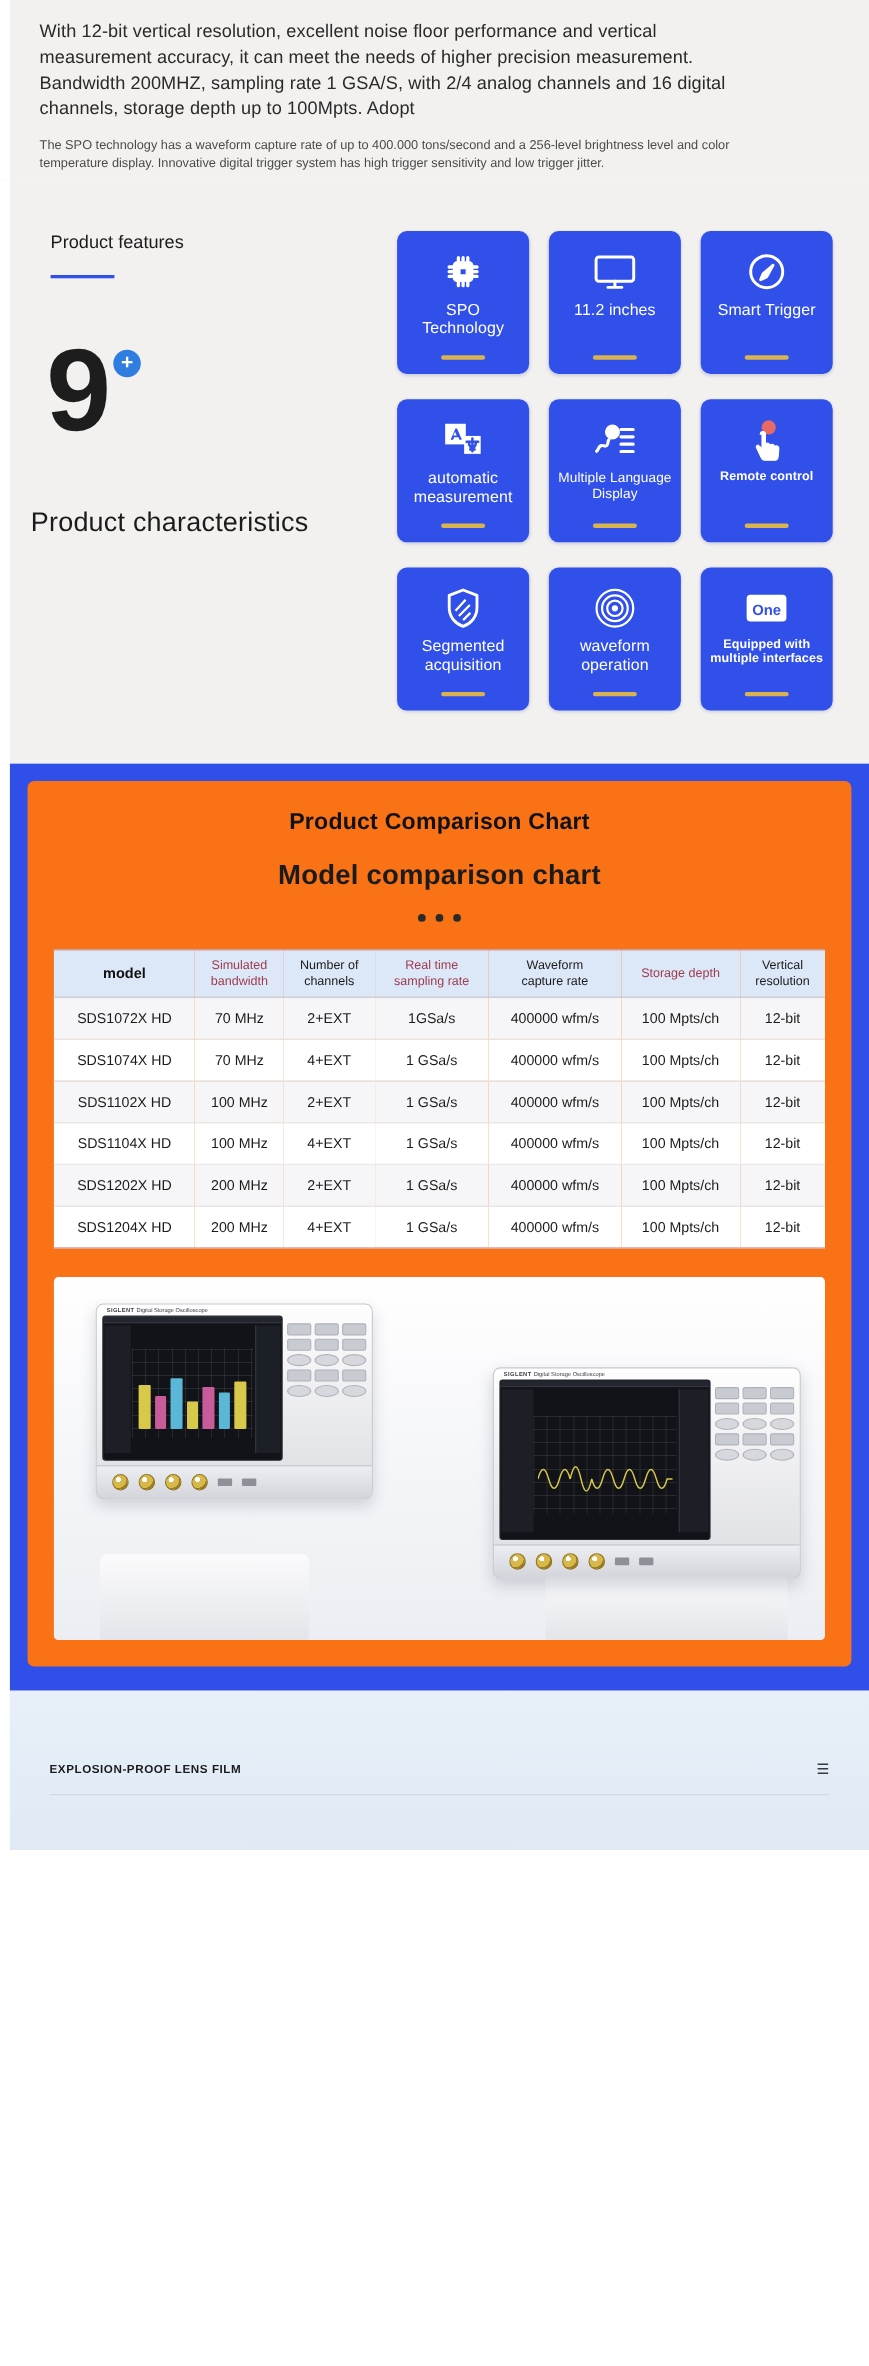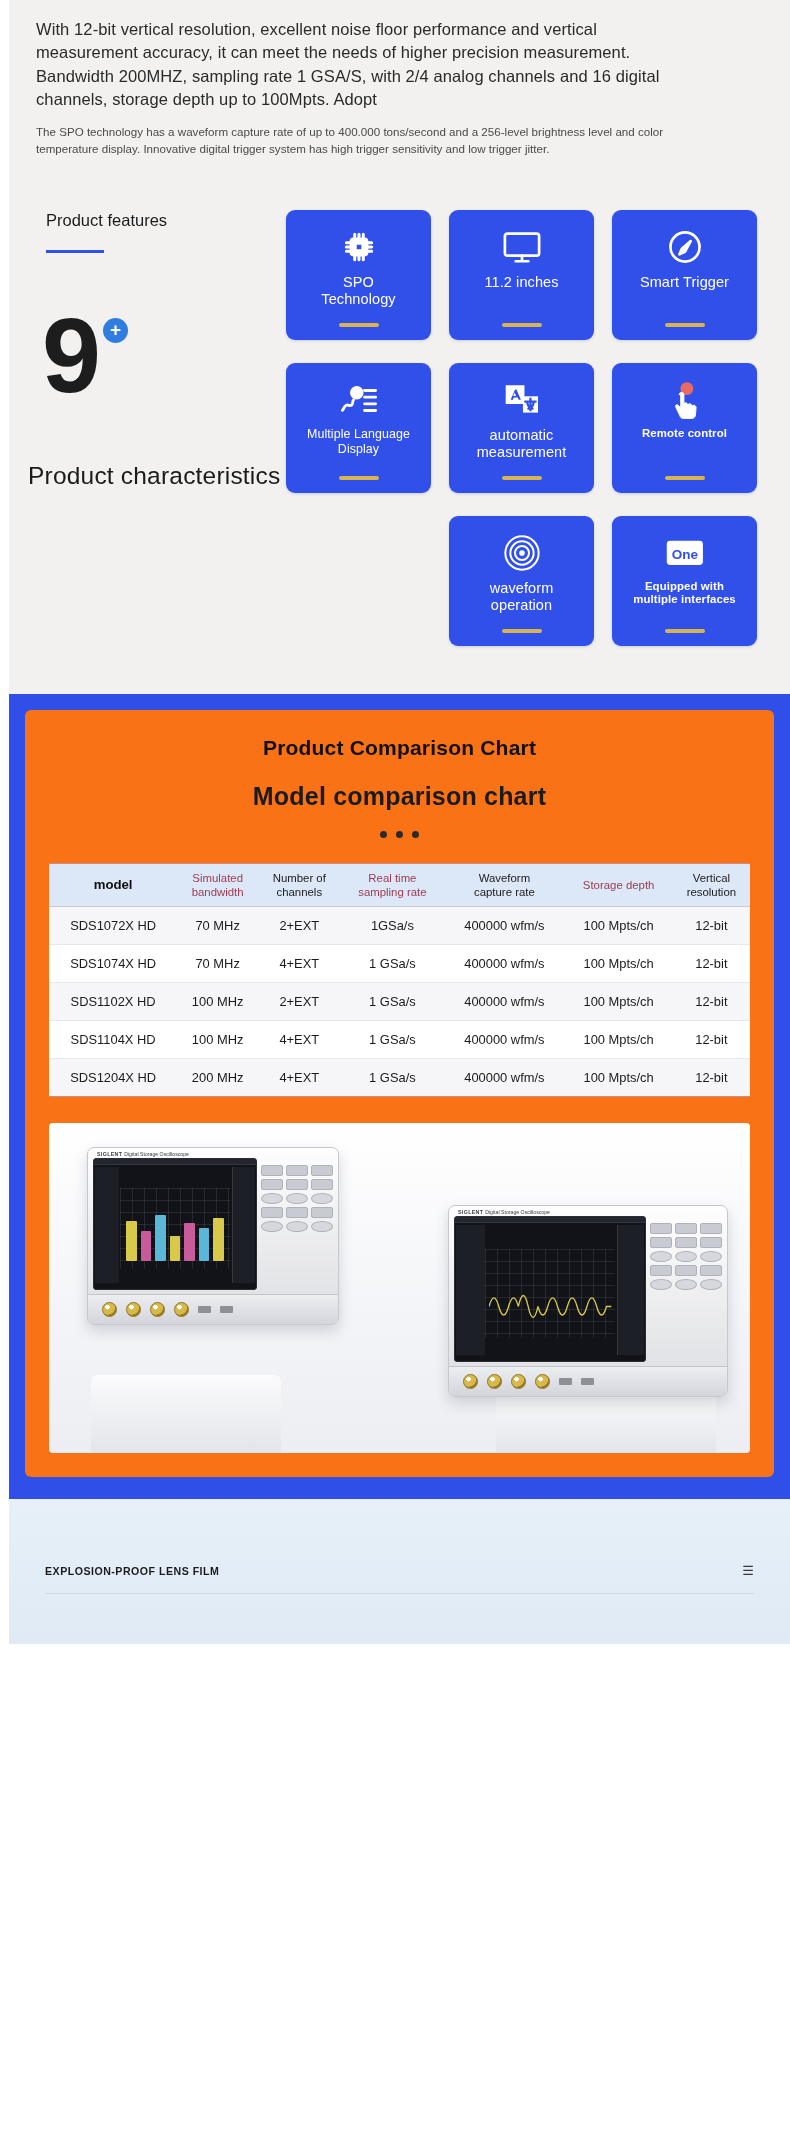--- a/index.html
+++ b/index.html
@@ -53,21 +53,21 @@
     display: flex;
     justify-content: flex-end;
     align-items: flex-start;
     gap: 18px;
     padding-right: 33px;
     position: relative;
   }
   .feat-row + .feat-row { margin-top: 23px; }
 
   .card {
-    width: 145px;
+    width: 120px;
     height: 130px;
     background: #3150ea;
     border-radius: 9px;
     display: flex;
     flex-direction: column;
     align-items: center;
     justify-content: flex-start;
     padding: 14px 8px 12px 8px;
     color: #fff;
     text-align: center;
@@ -372,57 +372,67 @@
           </svg>
         </span>
         <span class="lbl">Smart Trigger</span>
         <span class="underline"></span>
       </div>
     </div>
 
     <div class="feat-row">
       <div class="card">
         <span class="ico">
-          <svg width="42" height="38" viewBox="0 0 26 24" fill="none" stroke="#fff" stroke-width="1.8" stroke-linecap="round">
-            <circle cx="11.6" cy="7.4" r="3.4" fill="#fff"></circle>
-            <path d="M2.5 18.5c1.3-1.1 1-2.6 2.4-3.2 1.4-.6 2.2.8 3.4-.1 1.1-.9.3-2.4 1.3-3.4"></path>
-            <path d="M16.5 6h7M16.5 10.2h7M16.5 14.4h7M16.5 18.6h7"></path>
-          </svg>
-        </span>
-        <span class="lbl sm">Multiple Language<br>Display</span>
-        <span class="underline"></span>
-      </div>
-
-      <div class="card">
-        <span class="ico">
           <svg width="40" height="38" viewBox="0 0 26 24" fill="none">
             <path d="M2.4 2.4h12.2v12.2H2.4z" fill="#fff"></path>
             <path d="M8.5 5.2 5.6 11.8h1.5l.55-1.4h2.6l.55 1.4h1.5L9.4 5.2z" fill="#3150ea"></path>
             <path d="M8.2 7.1 9.2 9.4H7.2z" fill="#fff"></path>
             <path d="M13.6 9.6h9.8v10.6h-9.8z" fill="#fff"></path>
             <path d="M18.5 11.1v7.6M15.1 13h6.8M16.4 13c0 2.2 1.5 4 3.4 4.6M20.6 13c0 2.2-1.5 4-3.4 4.6" stroke="#3150ea" stroke-width="1.5" stroke-linecap="round"></path>
           </svg>
         </span>
         <span class="lbl">automatic<br>measurement</span>
         <span class="underline"></span>
       </div>
 
       <div class="card">
         <span class="ico">
+          <svg width="42" height="38" viewBox="0 0 26 24" fill="none" stroke="#fff" stroke-width="1.8" stroke-linecap="round">
+            <circle cx="11.6" cy="7.4" r="3.4" fill="#fff"></circle>
+            <path d="M2.5 18.5c1.3-1.1 1-2.6 2.4-3.2 1.4-.6 2.2.8 3.4-.1 1.1-.9.3-2.4 1.3-3.4"></path>
+            <path d="M16.5 6h7M16.5 10.2h7M16.5 14.4h7M16.5 18.6h7"></path>
+          </svg>
+        </span>
+        <span class="lbl sm">Multiple Language<br>Display</span>
+        <span class="underline"></span>
+      </div>
+
+      <div class="card">
+        <span class="ico">
           <svg width="38" height="40" viewBox="0 0 24 26" fill="none">
             <circle cx="13.2" cy="5.6" r="4.2" fill="#e86a64"></circle>
             <path d="M9.2 9.6V18l-1.7-1.6c-.8-.8-2-.1-1.6 1l3 6.4c.4.8 1.1 1.2 2 1.2h5.5c1.3 0 2.3-1 2.4-2.2l.4-4.6c.1-1-.6-1.8-1.5-1.8-.5 0-.9.2-1.2.6 0-.9-.6-1.5-1.4-1.5-.5 0-1 .2-1.3.7-.1-.8-.7-1.4-1.4-1.4-.4 0-.8.1-1.1.4V9.6c0-.9-.7-1.6-1.6-1.6s-1.5.7-1.5 1.6z" fill="#fff" stroke="#fff" stroke-width=".6"></path>
           </svg>
         </span>
         <span class="lbl xs">Remote control</span>
         <span class="underline"></span>
       </div>
     </div>
 
     <div class="feat-row">
+      <div class="card">
+        <span class="ico">
+          <svg width="38" height="40" viewBox="0 0 24 26" fill="none" stroke="#fff" stroke-width="1.7">
+            <path d="M12 2.2 3.8 5.4v7.3c0 5.3 3.4 9.3 8.2 11 4.8-1.7 8.2-5.7 8.2-11V5.4z" stroke-linejoin="round"></path>
+            <path d="M7.5 14.5 13.5 8M9.5 17.5 16 11M12 20l4.3-4.3" stroke-width="1.3"></path>
+          </svg>
+        </span>
+        <span class="lbl">Segmented<br>acquisition</span>
+        <span class="underline"></span>
+      </div>
 
       <div class="card">
         <span class="ico">
           <svg width="40" height="40" viewBox="0 0 24 24" fill="none" stroke="#fff" stroke-width="1.2">
             <circle cx="12" cy="12" r="10"></circle>
             <circle cx="12" cy="12" r="7"></circle>
             <circle cx="12" cy="12" r="4.2"></circle>
             <circle cx="12" cy="12" r="1.7" fill="#fff" stroke="none"></circle>
           </svg>
         </span>
@@ -497,20 +507,29 @@
           <tr>
             <td>SDS1104X HD</td>
             <td>100 MHz</td>
             <td>4+EXT</td>
             <td>1 GSa/s</td>
             <td>400000 wfm/s</td>
             <td>100 Mpts/ch</td>
             <td>12-bit</td>
           </tr>
           <tr>
+            <td>SDS1202X HD</td>
+            <td>200 MHz</td>
+            <td>2+EXT</td>
+            <td>1 GSa/s</td>
+            <td>400000 wfm/s</td>
+            <td>100 Mpts/ch</td>
+            <td>12-bit</td>
+          </tr>
+          <tr>
             <td>SDS1204X HD</td>
             <td>200 MHz</td>
             <td>4+EXT</td>
             <td>1 GSa/s</td>
             <td>400000 wfm/s</td>
             <td>100 Mpts/ch</td>
             <td>12-bit</td>
           </tr>
         </tbody>
       </table>

